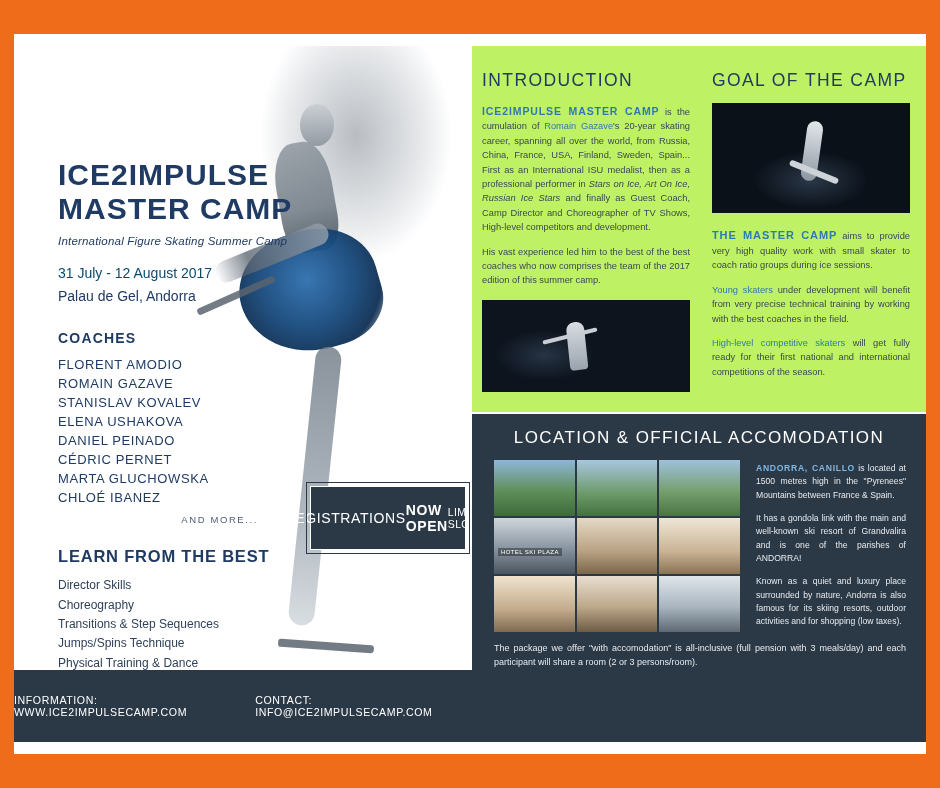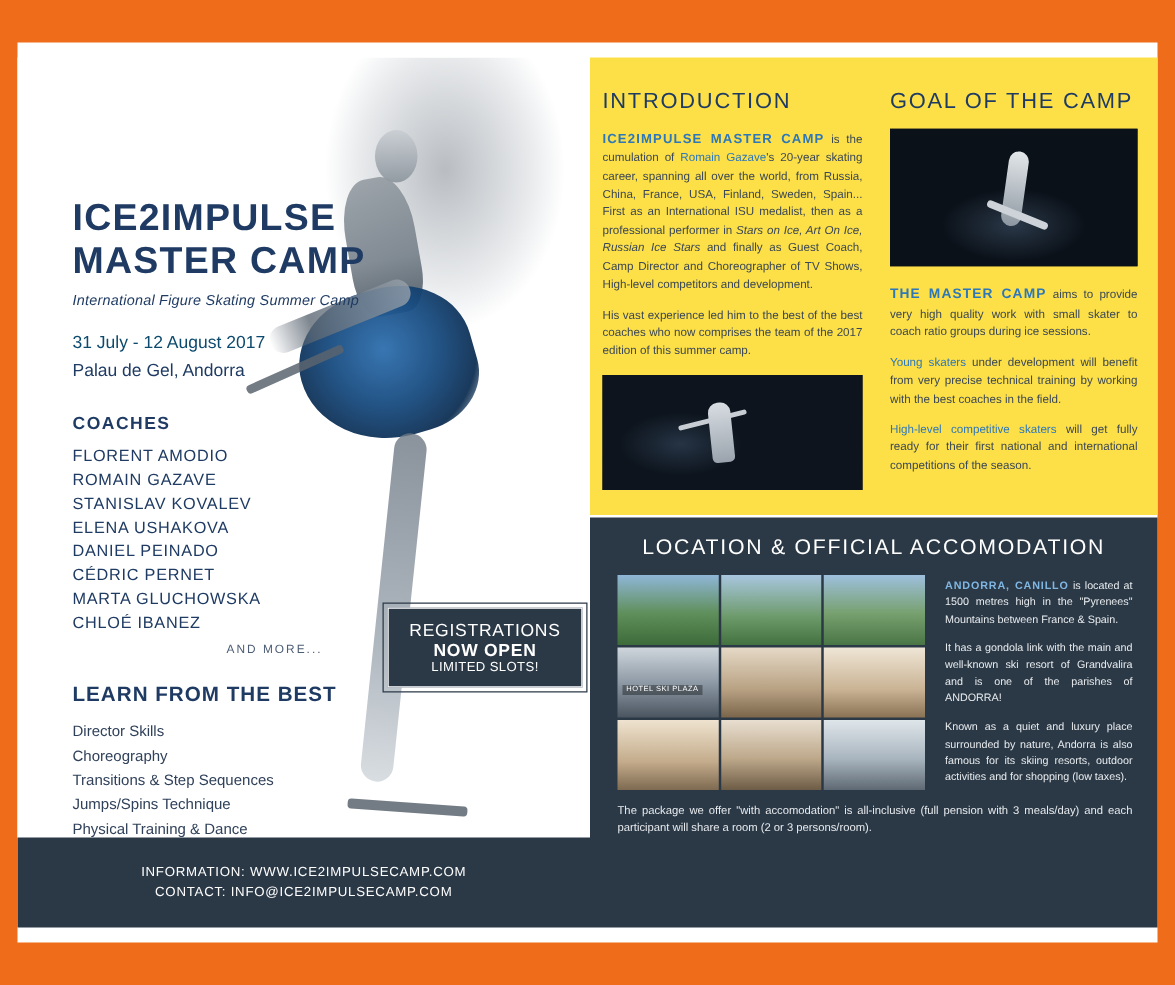--- a/index.html
+++ b/index.html
@@ -202,53 +202,53 @@
   }
 
   .reg-box {
     position: absolute;
     left: 296px; top: 440px;
     width: 154px; height: 62px;
     border: 1px solid #ffffff;
     background: #2b3947;
     color: #ffffff;
     display: flex;
-    flex-direction: column;
+    flex-direction: row;
     align-items: center;
     justify-content: center;
     outline: 1px solid #2b3947;
     outline-offset: 3px;
   }
   .reg-box .r1 { font-size: 14px; letter-spacing: 0.6px; }
   .reg-box .r2 { font-size: 14px; font-weight: bold; letter-spacing: 0.6px; }
   .reg-box .r3 { font-size: 10.5px; letter-spacing: 0.3px; }
 
   .left-footer {
     position: absolute;
     left: 14px; bottom: 46px;
     width: 458px; height: 72px;
     background: #2b3947;
     color: #ffffff;
     display: flex;
-    flex-direction: column;
+    flex-direction: row;
     align-items: center;
     justify-content: center;
     gap: 4px;
   }
   .left-footer div {
     font-size: 10.6px;
     letter-spacing: 0.6px;
   }
 
   
   .right-top {
     position: absolute;
     left: 472px; top: 46px;
     width: 454px; height: 366px;
-    background: #fde047;
+    background: #bef264;
     padding: 0;
   }
   .col-intro {
     position: absolute;
     left: 10px; top: 24px;
     width: 208px;
   }
   .col-goal {
     position: absolute;
     left: 240px; top: 24px;

